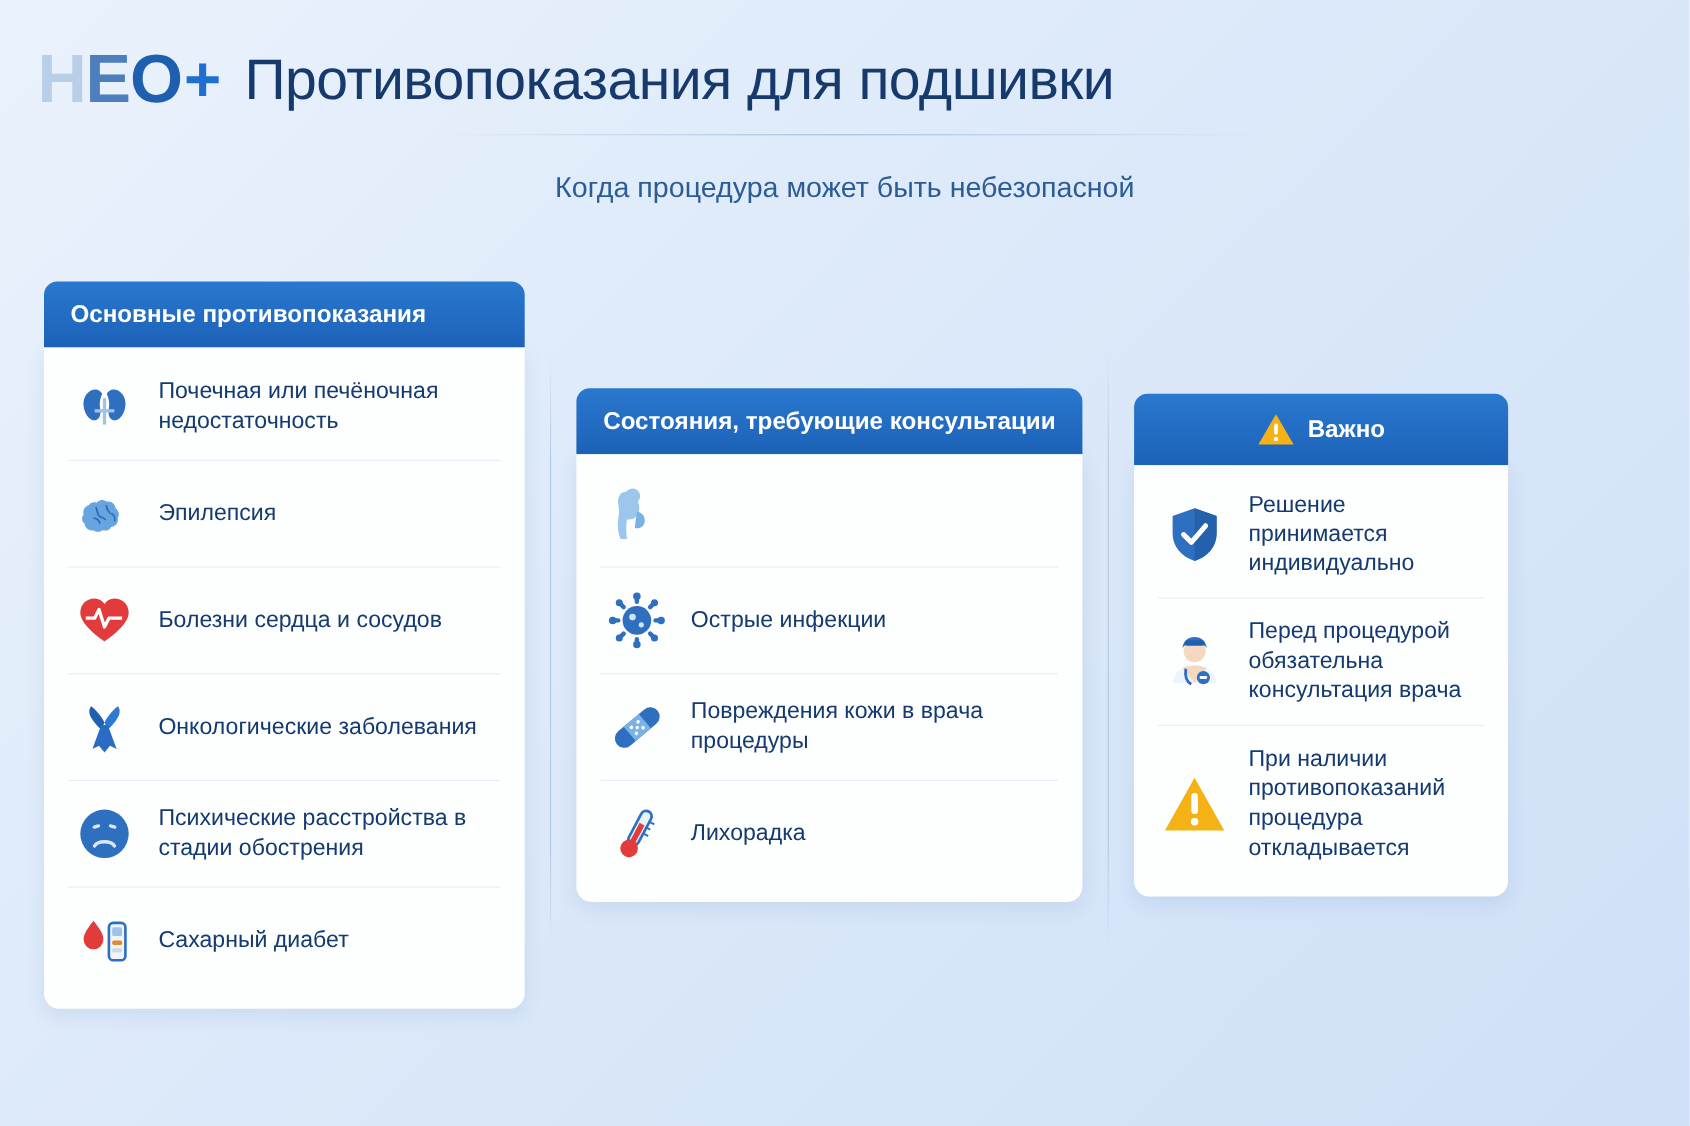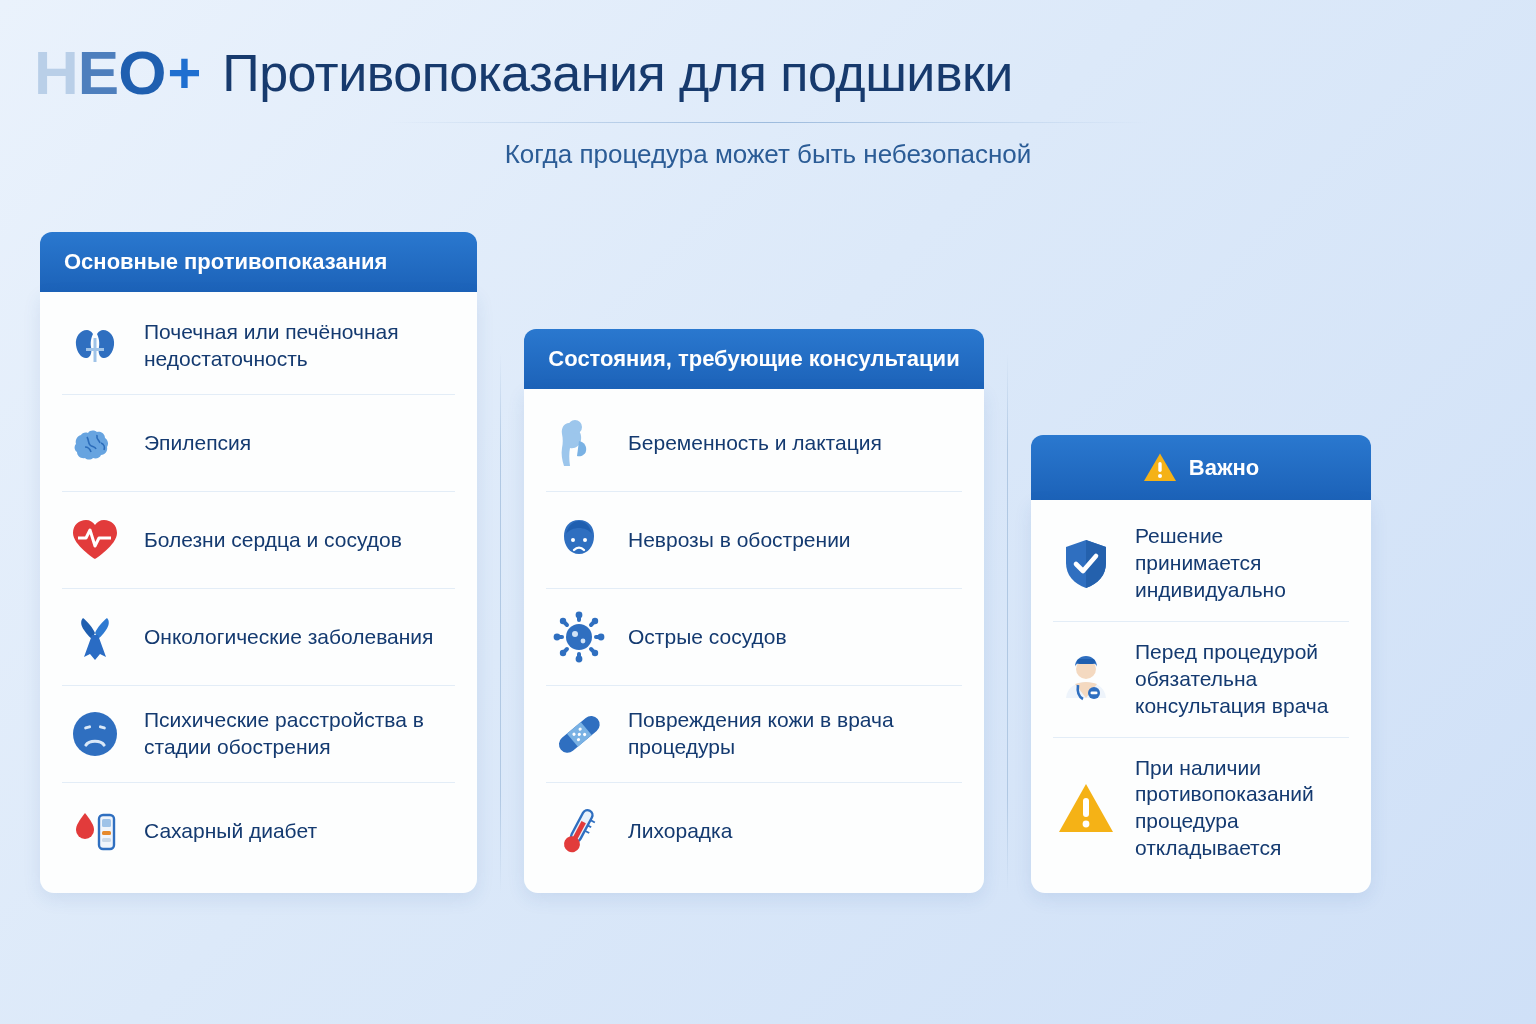--- a/index.html
+++ b/index.html
@@ -48,35 +48,35 @@
     letter-spacing: -0.5px;
     white-space: nowrap;
   }
   .divider {
     width: 760px;
     height: 1px;
     background: linear-gradient(to right, rgba(120,160,210,0), #9dbbdd, rgba(120,160,210,0));
     margin: 18px auto 0;
   }
   .subtitle {
-    margin-top: 16px;
+    margin-top: 32px;
     font-size: 26px;
     color: #2b5c96;
     font-weight: normal;
   }
 
   
   .columns {
     position: absolute;
-    top: 232px;
+    top: 256px;
     left: 40px;
     right: 40px;
     display: flex;
     gap: 0;
-    align-items: flex-end;
+    align-items: center;
   }
   .col { position: relative; }
   .col-1 { width: 437px; }
   .col-sep { width: 47px; display: flex; justify-content: center; }
   .sep-line {
     width: 1px;
     background: linear-gradient(to bottom, rgba(150,180,215,0), #b0c8e3 18%, #b0c8e3 82%, rgba(150,180,215,0));
     height: 540px;
     margin-top: 10px;
   }
@@ -239,35 +239,22 @@
     <div class="card-body">
 
       <div class="row">
         <span class="icon-wrap">
           <svg width="56" height="56" viewBox="0 0 56 56">
             <path d="M18 8c-5 0-8 5-7 11 1 5 1 9 0 14-1 6 0 12 2 18h6c-1-7-1-13 0-18 5 1 10-2 11-8 1-6-2-10-5-12 1-3 0-5-7-5z" fill="#9cc6ec"></path>
             <circle cx="24" cy="12" r="7" fill="#9cc6ec"></circle>
             <path d="M28 26c5 1 8 5 7 10-1 4-5 6-9 5z" fill="#7ab2e4"></path>
           </svg>
         </span>
-        <span class="row-text">Беременность и лактация</span>
-      </div>
-
-      <div class="row">
-        <span class="icon-wrap">
-          <svg width="56" height="56" viewBox="0 0 56 56">
-            <path d="M28 8c-10 0-15 7-15 16 0 10 6 18 15 18s15-8 15-18c0-9-5-16-15-16z" fill="#2f6fc0"></path>
-            <path d="M15 22c2-9 8-13 13-13s11 4 13 13c-3-4-8-6-13-6s-10 2-13 6z" fill="#1f5fb0"></path>
-            <circle cx="22" cy="28" r="2" fill="#ffffff"></circle>
-            <circle cx="34" cy="28" r="2" fill="#ffffff"></circle>
-            <path d="M23 38c3-3 7-3 10 0" fill="none" stroke="#ffffff" stroke-width="2.4" stroke-linecap="round"></path>
-          </svg>
-        </span>
-        <span class="row-text">Неврозы в обострении</span>
-      </div>
+      </div>
+
 
       <div class="row">
         <span class="icon-wrap">
           <svg width="56" height="56" viewBox="0 0 56 56">
             <g fill="#2f6fc0">
               <circle cx="28" cy="28" r="13"></circle>
               <g>
                 <rect x="26" y="4" width="4" height="9" rx="2"></rect>
                 <rect x="26" y="43" width="4" height="9" rx="2"></rect>
                 <rect x="4" y="26" width="9" height="4" rx="2"></rect>
@@ -283,21 +270,21 @@
                 <circle cx="50" cy="28" r="3.4"></circle>
               <circle cx="12" cy="12" r="3.2"></circle>
                 <circle cx="44" cy="12" r="3.2"></circle>
               <circle cx="12" cy="44" r="3.2"></circle>
                 <circle cx="44" cy="44" r="3.2"></circle>
             </g>
             <circle cx="24" cy="25" r="3" fill="#cfe2f6"></circle>
             <circle cx="32" cy="32" r="2.4" fill="#cfe2f6"></circle>
           </svg>
         </span>
-        <span class="row-text">Острые сосудов</span>
+        <span class="row-text">Острые инфекции</span>
       </div>
 
       <div class="row">
         <span class="icon-wrap">
           <svg width="56" height="56" viewBox="0 0 56 56">
             <g transform="rotate(-40 28 28)">
               <rect x="4" y="20" width="48" height="17" rx="8.5" fill="#2f6fc0"></rect>
               <rect x="19" y="20" width="18" height="17" fill="#7ab2e4"></rect>
               <g fill="#ffffff">
                 <circle cx="24" cy="25" r="1.6"></circle>

